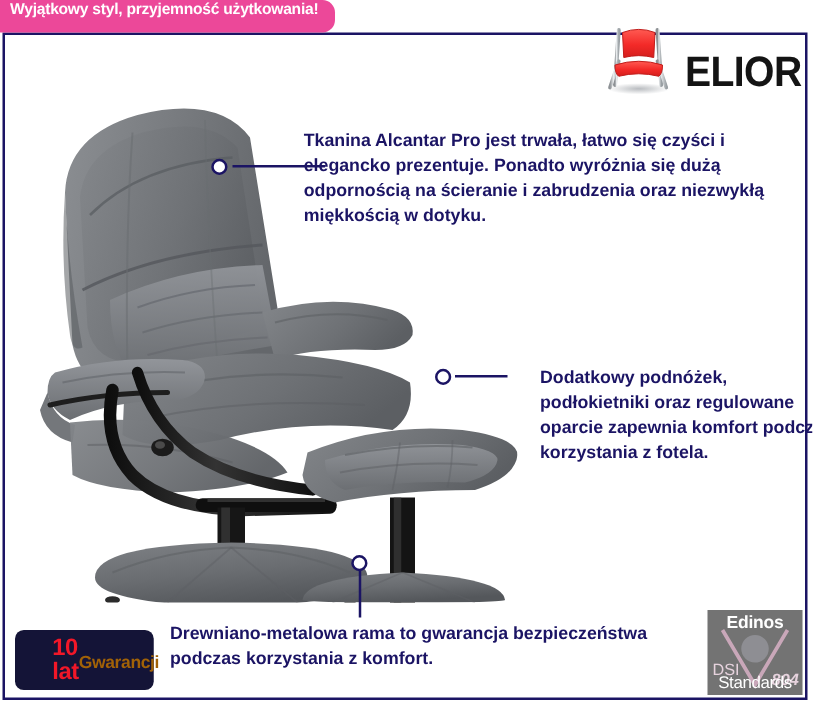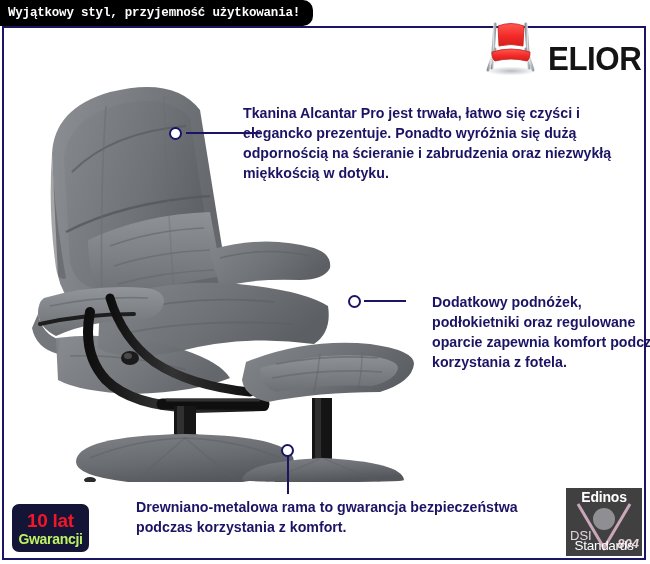--- a/index.html
+++ b/index.html
@@ -28,26 +28,25 @@
     box-sizing: border-box;
     pointer-events: none;
   }
   
   #banner {
     position: absolute;
     left: 0px;
     top: 0px;
     height: 26px;
     padding: 0 13px 0 8px;
-    background: #000000;
+    background: #ec4899;
     border-radius: 0 10px 10px 0;
     display: flex;
-    align-items: center;
+    align-items: flex-start;
     z-index: 6;
-    font-family: Liberation Mono, monospace;
   }
   #banner-text {
     color: #ffffff;
     font-size: 12.5px;
     font-weight: bold;
     letter-spacing: -0.2px;
     white-space: nowrap;
   }
   
   #logo {
@@ -115,46 +114,47 @@
   #warranty {
     position: absolute;
     left: 12px;
     top: 504px;
     width: 77px;
     height: 48px;
     background: #141437;
     border-radius: 7px;
     z-index: 6;
     display: flex;
-    flex-direction: column;
+    flex-direction: row;
     align-items: center;
     justify-content: center;
     line-height: 1;
+    padding-left: 34px;
   }
   #warranty-years {
     color: #f21728;
     font-size: 19px;
     font-weight: bold;
     letter-spacing: -0.3px;
   }
   #warranty-word {
-    color: #bef264;
+    color: #a16207;
     font-size: 14px;
     font-weight: bold;
     margin-top: 2px;
     letter-spacing: -0.3px;
   }
   
   #edinos {
     position: absolute;
     left: 566px;
     top: 488px;
     width: 76px;
     height: 68px;
-    background: #404040;
+    background: #737373;
     z-index: 6;
     overflow: hidden;
   }
   #edinos-top {
     position: absolute;
     left: 0; top: 1px; width: 100%;
     text-align: center;
     color: #ffffff;
     font-size: 14px;
     font-weight: bold;

